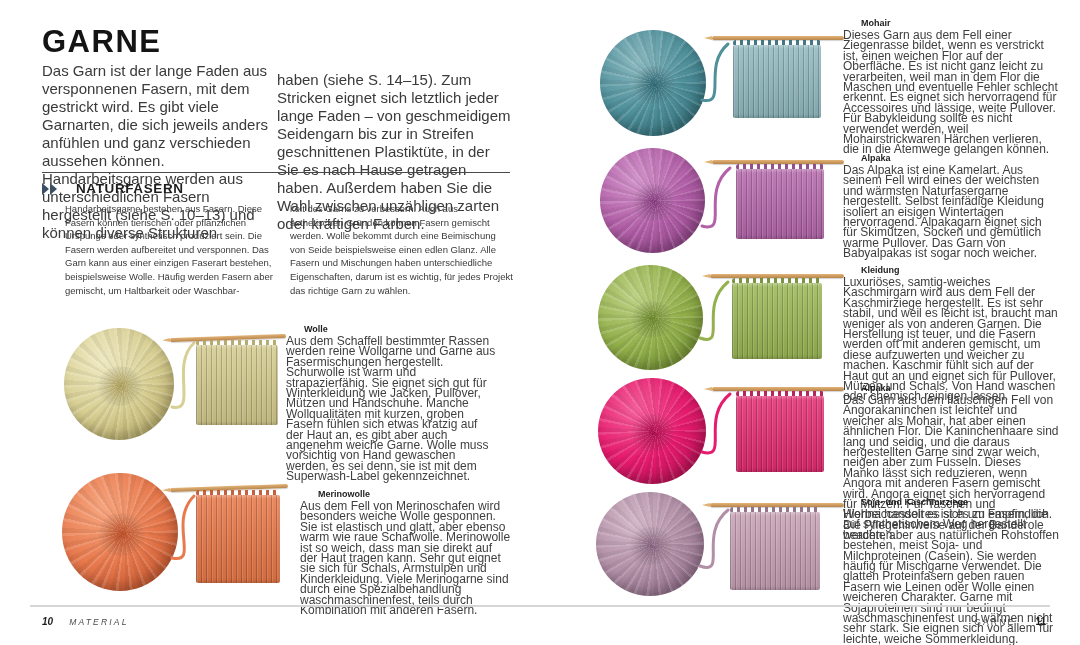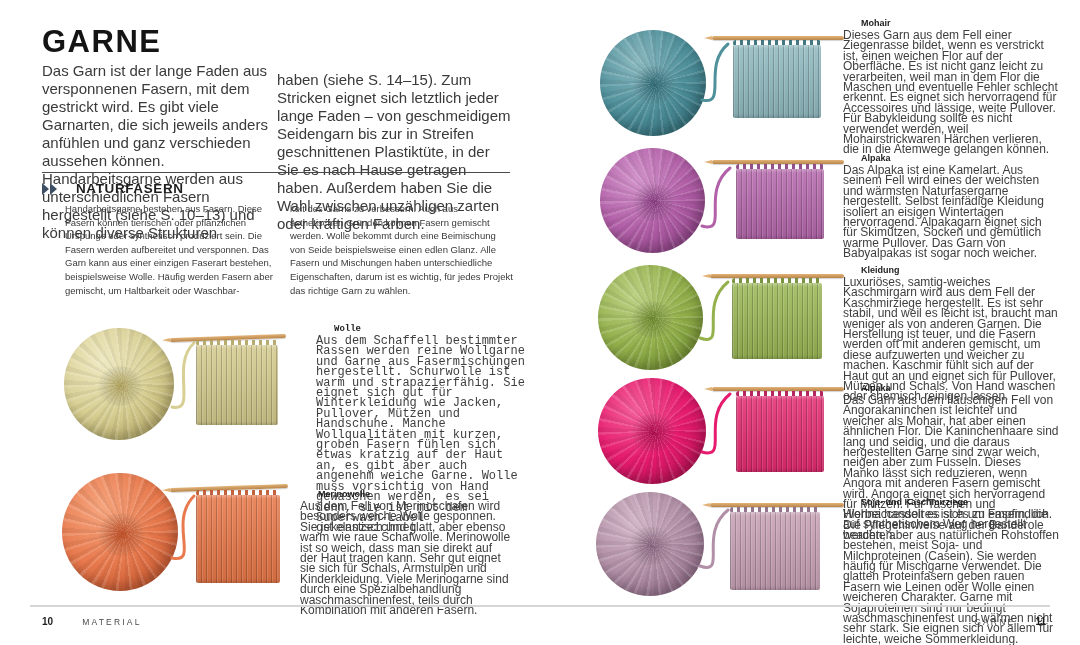--- a/index.html
+++ b/index.html
@@ -90,21 +90,21 @@
 
   <figure class="specimen" style="left: 0px; top: 0px; margin: 0px; --c: #d8cf94; --cd: #afa25e; --cl: #efe9c2; --cs: #d4ca8c; --needle: #e2b377;">
     <div class="ball abs" style="left:64px;top:328px;width:110px;height:112px;"></div>
     <svg class="strand abs" style="left:168px;top:335px;" width="36" height="90">
       <path d="M4,72 C30,78 2,30 26,8"></path>
     </svg>
     <div class="needle abs" style="left:170px;top:336px;width:116px;transform:rotate(-2deg);"></div>
     <div class="stitches abs" style="left:196px;top:340px;width:82px;"></div>
     <div class="swatch abs" style="left:196px;top:345px;width:82px;height:80px;"></div>
   </figure>
-  <div class="spec-text abs" style="left:316px;top:324px;width:212px;font-family:Liberation Mono, monospace;">
+  <div class="spec-text abs" style="left:286px;top:324px;width:212px;">
     <h3>Wolle</h3>
     <p>Aus dem Schaffell bestimmter Rassen werden reine Wollgarne und Garne aus Fasermischungen hergestellt. Schurwolle ist warm und strapazierfähig. Sie eignet sich gut für Winterkleidung wie Jacken, Pullover, Mützen und Handschuhe. Manche Wollqualitäten mit kurzen, groben Fasern fühlen sich etwas kratzig auf der Haut an, es gibt aber auch angenehm weiche Garne. Wolle muss vorsichtig von Hand gewaschen werden, es sei denn, sie ist mit dem Superwash-Label gekennzeichnet.</p>
   </div>
 
   <figure class="specimen" style="left: 0px; top: 0px; margin: 0px; --c: #e87a4e; --cd: #bd4f28; --cl: #f6a57e; --cs: #e87646; --needle: #e2b377;">
     <div class="ball abs" style="left:62px;top:473px;width:116px;height:118px;"></div>
     <svg class="strand abs" style="left:168px;top:488px;" width="36" height="90">
       <path d="M4,70 C32,76 0,34 26,8"></path>
     </svg>
     <div class="needle abs" style="left:170px;top:486px;width:118px;transform:rotate(-2deg);"></div>
@@ -180,21 +180,21 @@
     <div class="needle abs" style="left:710px;top:503px;width:134px;"></div>
     <div class="stitches abs" style="left:730px;top:507px;width:90px;"></div>
     <div class="swatch abs" style="left:730px;top:512px;width:90px;height:78px;"></div>
   </figure>
   <div class="spec-text abs" style="left:843px;top:497px;width:216px;">
     <h3>Soja- und Kaschmirziege</h3>
     <p>Hierbei handelt es sich um Fasern, die auf synthetischem Weg hergestellt werden, aber aus natürlichen Rohstoffen bestehen, meist Soja- und Milchproteinen (Casein). Sie werden häufig für Mischgarne verwendet. Die glatten Proteinfasern geben rauen Fasern wie Leinen oder Wolle einen weicheren Charakter. Garne mit Sojaproteinen sind nur bedingt waschmaschinenfest und wärmen nicht sehr stark. Sie eignen sich vor allem für leichte, weiche Sommerkleidung.</p>
   </div>
 
   <div class="rule-light abs" style="left:30px;top:605px;width:1020px;"></div>
-  <div class="abs" style="left:42px;top:616px;display:flex;gap:29px;align-items:baseline;">
+  <div class="abs" style="left:42px;top:616px;display:flex;gap:16px;align-items:baseline;font-style:italic;">
     <span class="footer-num">10</span>
     <span class="footer-label">MATERIAL</span>
   </div>
   <div class="abs" style="right:34px;top:616px;display:flex;gap:20px;align-items:baseline;">
     <span class="footer-label">GARNE</span>
     <span class="footer-num">11</span>
   </div>
 
 </div>
 

